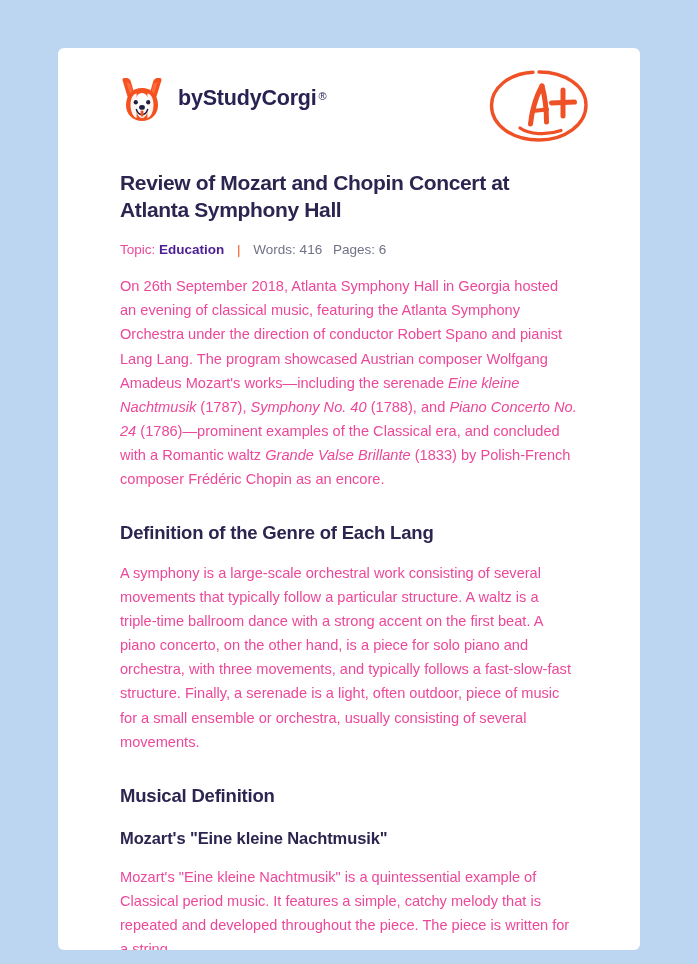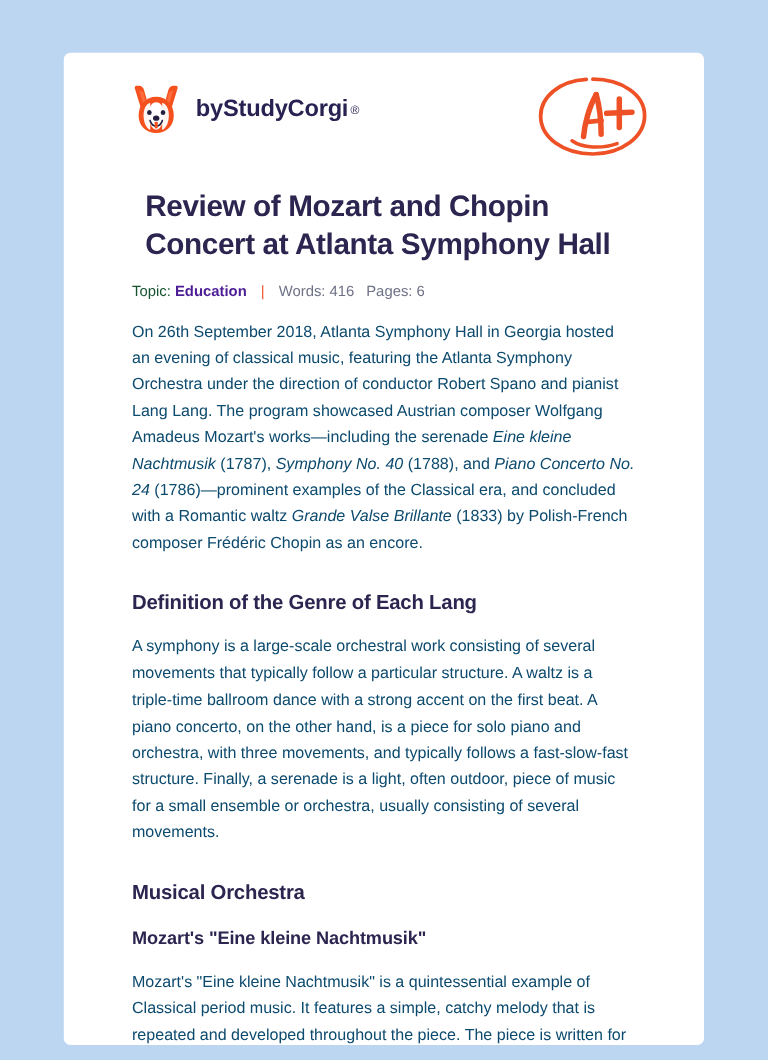--- a/index.html
+++ b/index.html
@@ -51,21 +51,21 @@
   }
 
   .brand-text {
     font-size: 21.5px;
     font-weight: 700;
     color: #272252;
     letter-spacing: -0.2px;
     line-height: 1;
     white-space: nowrap;
     display: flex;
-    align-items: flex-end;
+    align-items: center;
   }
   .brand-text .by { font-weight: 700; }
   .brand-text .reg {
     font-size: 11px;
     font-weight: 400;
     position: relative;
     top: -3px;
     margin-left: 2px;
   }
 
@@ -78,36 +78,36 @@
   }
   .grade-badge svg { display:block; width:108px; height:80px; }
 
   
   .doc-body {
     padding: 0 62px;
     box-sizing: border-box;
   }
 
   h1.doc-title {
-    margin: 18px 0 0 12px;
-    font-size: 27px;
+    margin: 18px 0 0 0;
+    font-size: 21px;
     line-height: 1.28;
     font-weight: 700;
     color: #2b2550;
     letter-spacing: -0.35px;
   }
 
   .meta-line {
     margin-top: 17px;
     font-size: 13.5px;
     color: #6f7287;
     line-height: 1.3;
     white-space: nowrap;
   }
-  .meta-line .meta-label { color: #14532d; margin-top: 45px; }
+  .meta-line .meta-label { color: #ec4899; margin-top: 45px; }
   .meta-line .meta-value {
     color: #4c1d95;
     font-weight: 700;
   }
   .meta-line .meta-sep {
     color: #f0552a;
     margin: 0 9px;
     font-weight: 400;
   }
   .meta-line .meta-stat {
@@ -130,21 +130,21 @@
     font-weight: 700;
     color: #2b2550;
     letter-spacing: -0.1px;
     line-height: 1.3;
   }
 
   p.para {
     margin: 16px 0 0 0;
     font-size: 14.6px;
     line-height: 1.65;
-    color: #0c4a6e;
+    color: #ec4899;
   }
   p.para em { font-style: italic; }
 </style>
 </head>
 <body>
 
 <div class="page-card">
 
   <div class="doc-header">
 
@@ -212,18 +212,18 @@
       <span class="meta-sep">|</span>
       <span class="meta-stat">Words: 416</span>
       <span class="meta-stat">Pages: 6</span>
     </div>
 
     <p class="para" id="rich-para-0"><span>On 26th September 2018, Atlanta Symphony Hall in Georgia hosted an evening of classical music, featuring the Atlanta Symphony Orchestra under the direction of conductor Robert Spano and pianist Lang Lang. The program showcased Austrian composer Wolfgang Amadeus Mozart's works—including the serenade </span><em>Eine kleine Nachtmusik</em><span> (1787), </span><em>Symphony No. 40</em><span> (1788), and </span><em>Piano Concerto No. 24</em><span> (1786)—prominent examples of the Classical era, and concluded with a Romantic waltz </span><em>Grande Valse Brillante</em><span> (1833) by Polish-French composer Frédéric Chopin as an encore.</span></p>
 
     <h2 class="sec-title">Definition of the Genre of Each Lang</h2>
     <p class="para">A symphony is a large-scale orchestral work consisting of several movements that typically follow a particular structure. A waltz is a triple-time ballroom dance with a strong accent on the first beat. A piano concerto, on the other hand, is a piece for solo piano and orchestra, with three movements, and typically follows a fast-slow-fast structure. Finally, a serenade is a light, often outdoor, piece of music for a small ensemble or orchestra, usually consisting of several movements.</p>
 
-    <h2 class="sec-title">Musical Orchestra</h2>
+    <h2 class="sec-title">Musical Definition</h2>
     <h3 class="sub-title">Mozart's "Eine kleine Nachtmusik"</h3>
     <p class="para">Mozart's "Eine kleine Nachtmusik" is a quintessential example of Classical period music. It features a simple, catchy melody that is repeated and developed throughout the piece. The piece is written for a string</p>
 
   </div>
 </div>
 
 </body></html>

